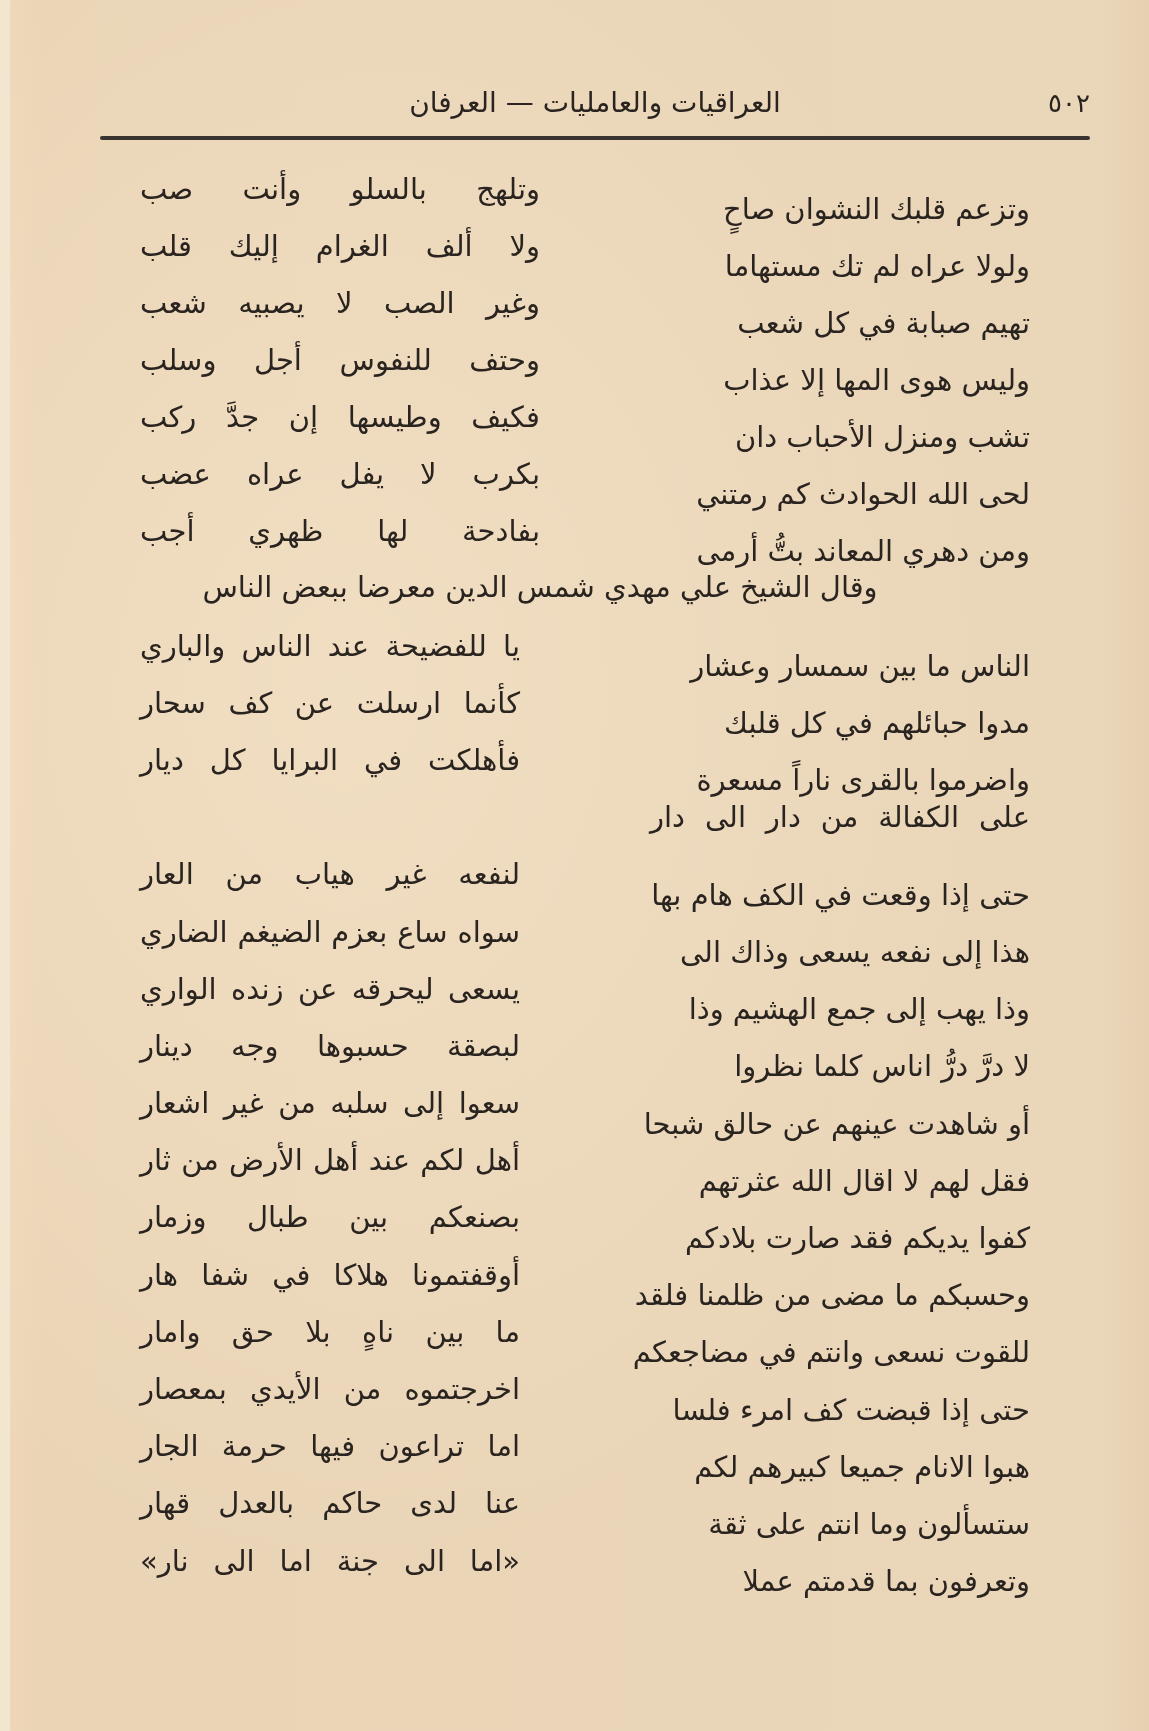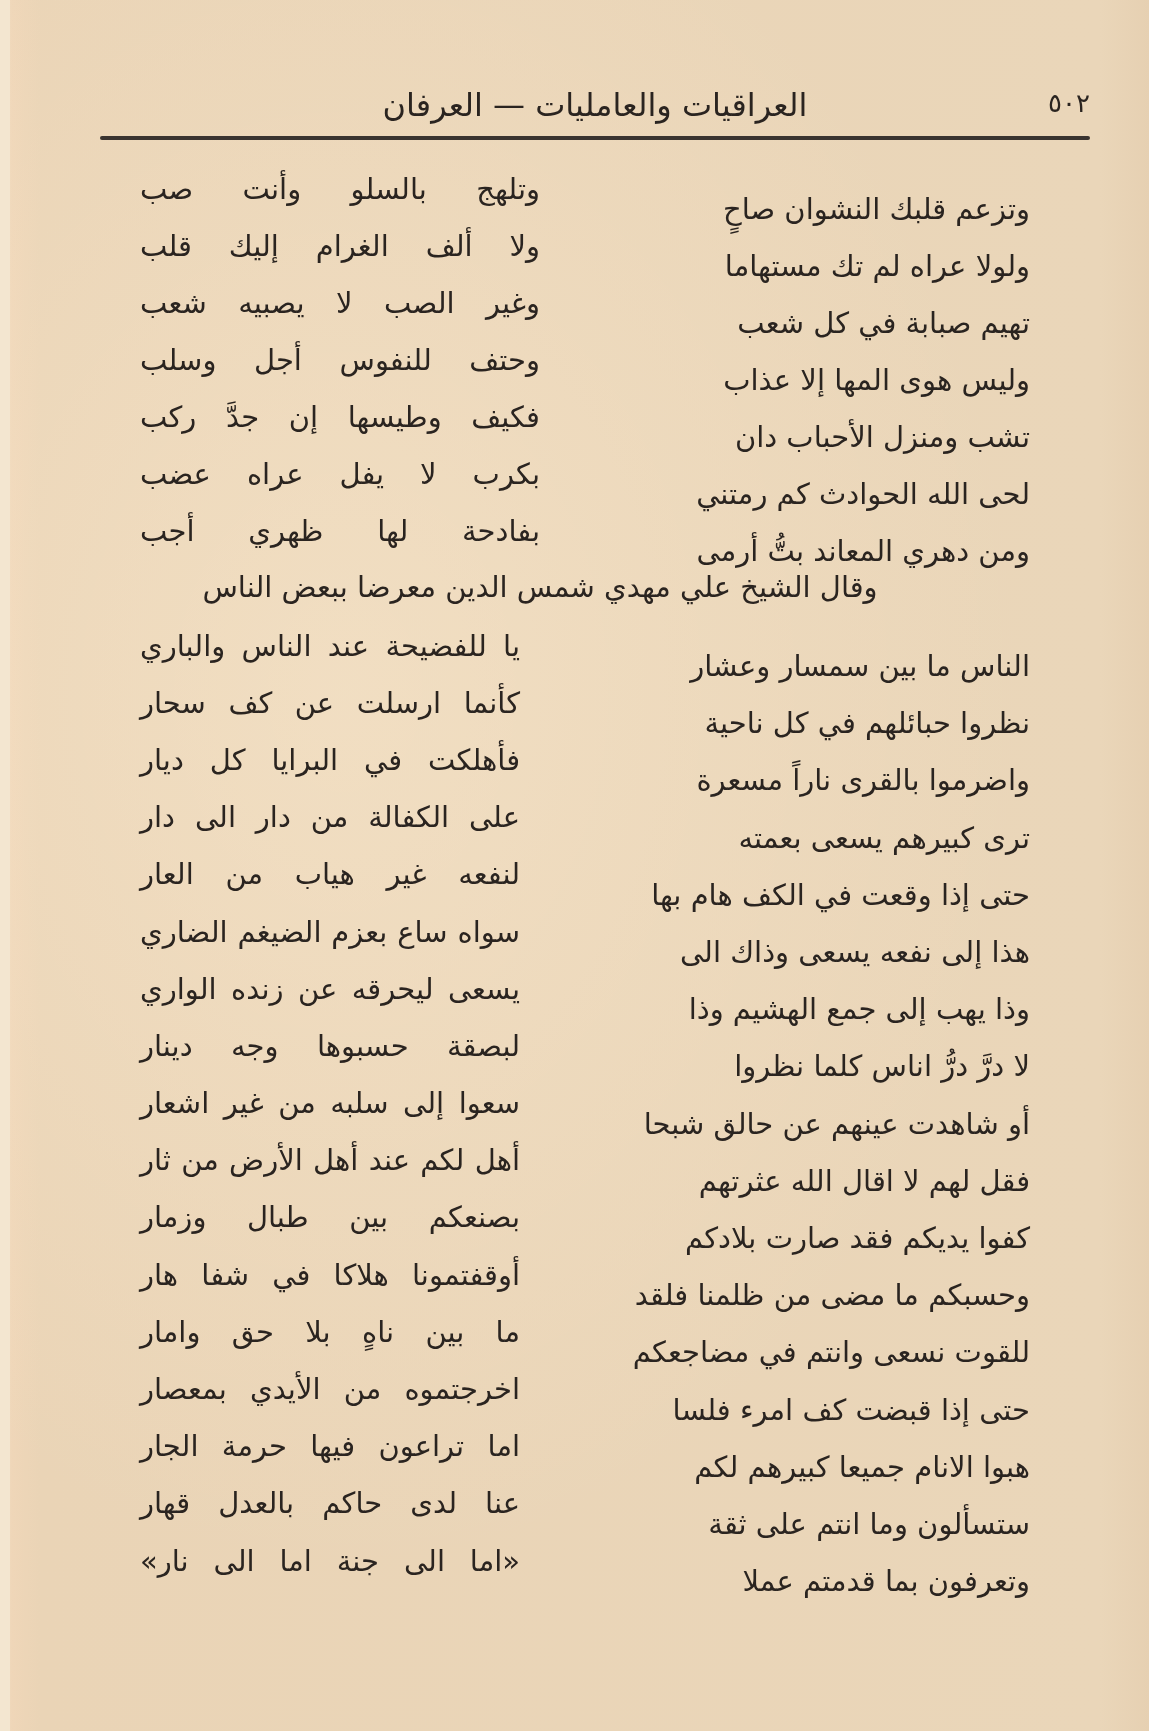--- a/index.html
+++ b/index.html
@@ -41,21 +41,21 @@
       position: absolute;
       right: 0;
       top: 2px;
       font-size: 26px;
       letter-spacing: 1px;
     }
     .running-title {
       position: absolute;
       left: 0; right: 0;
       text-align: center;
-      font-size: 32px;
+      font-size: 28px;
       top: 0;
     }
     .rule {
       position: absolute;
       top: 136px;
       left: 100px;
       width: 990px;
       height: 4px;
       background: #3a3430;
       border-radius: 2px;
@@ -142,29 +142,28 @@
     </div>
 
     <div class="intro-line">وقال الشيخ علي مهدي شمس الدين معرضا ببعض الناس</div>
 
     <div class="section2">
       <div class="verse-row">
         <span class="hemistich first">الناس ما بين سمسار وعشار</span>
         <span class="hemistich second">يا للفضيحة عند الناس والباري</span>
       </div>
       <div class="verse-row">
-        <span class="hemistich first">نظروا حبائلهم في كل ناحية</span>
+        <span class="hemistich first">مدوا حبائلهم في كل قلبك</span>
         <span class="hemistich second">كأنما ارسلت عن كف سحار</span>
       </div>
       <div class="verse-row">
         <span class="hemistich first">واضرموا بالقرى ناراً مسعرة</span>
         <span class="hemistich second">فأهلكت في البرايا كل ديار</span>
       </div>
       <div class="verse-row">
-        <span class="hemistich first">ترى كبيرهم يسعى بعمته</span>
         <span class="hemistich second">على الكفالة من دار الى دار</span>
       </div>
       <div class="verse-row">
         <span class="hemistich first">حتى إذا وقعت في الكف هام بها</span>
         <span class="hemistich second">لنفعه غير هياب من العار</span>
       </div>
       <div class="verse-row">
         <span class="hemistich first">هذا إلى نفعه يسعى وذاك الى</span>
         <span class="hemistich second">سواه ساع بعزم الضيغم الضاري</span>
       </div>

